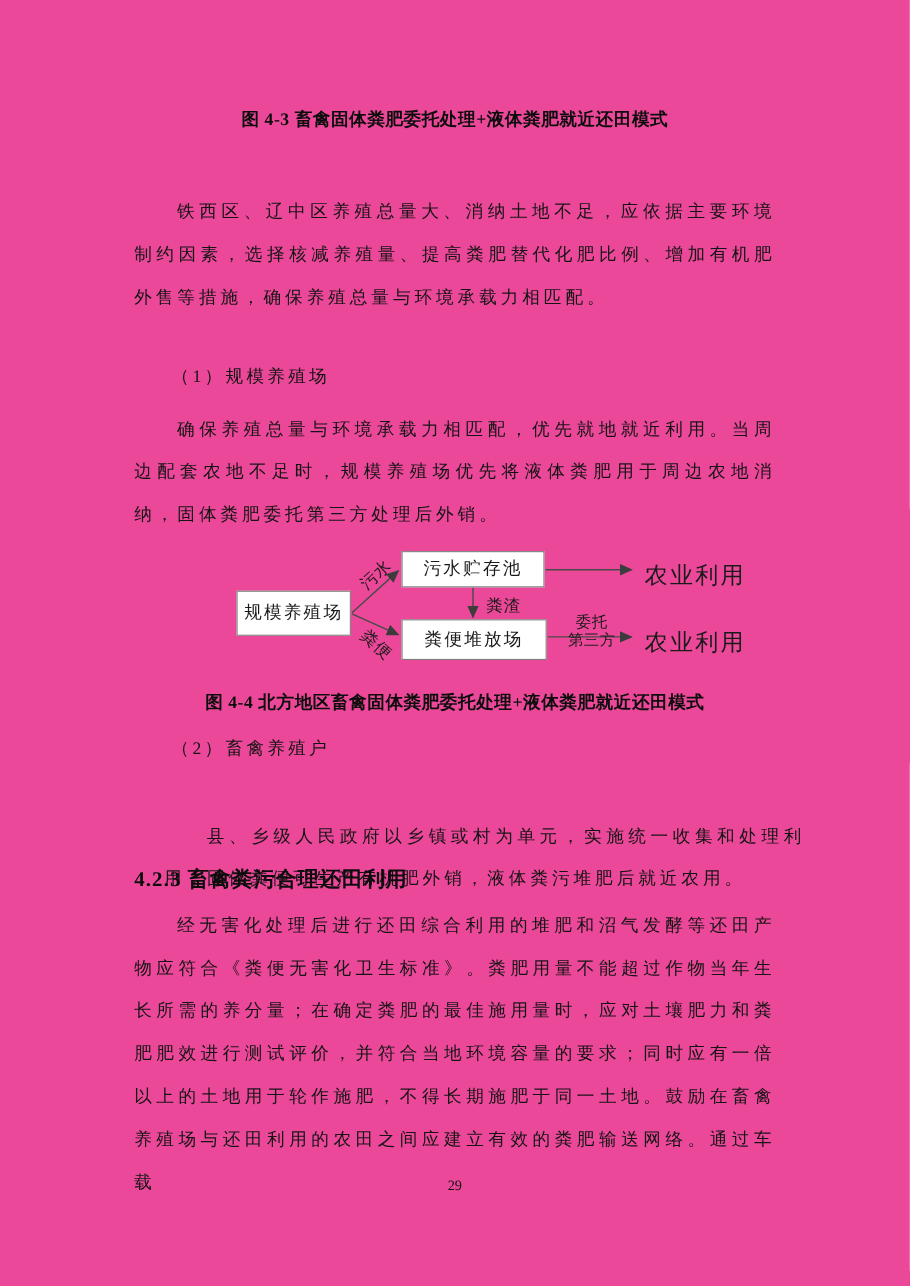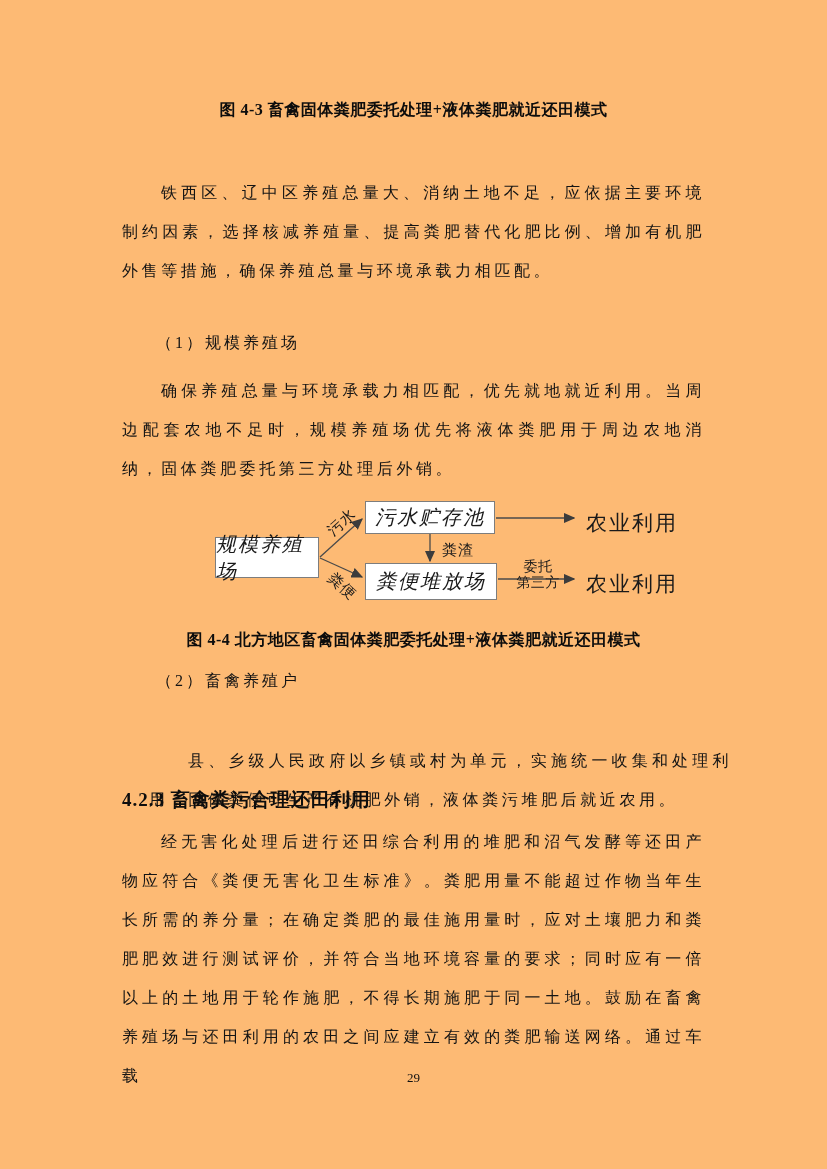--- a/index.html
+++ b/index.html
@@ -4,21 +4,21 @@
 <style>
   html, body { margin: 0; padding: 0; }
   body {
     width: 827px; height: 1169px;
     background: #ffffff;
     font-family: "Liberation Serif", "DejaVu Serif", serif;
     color: #111111;
     position: relative;
     overflow: hidden;
   }
-  .page { position: absolute; inset: 0; background: #fdba74; }
+  .page { position: absolute; inset: 0; background: #ec4899; }
 
   .block { position: absolute; left: 122px; width: 583px; }
 
   .fig-caption {
     font-weight: bold;
     font-size: 16px;
     line-height: 22px;
     text-align: center;
     letter-spacing: 0.5px;
     color: #0d0d0d;
@@ -47,23 +47,22 @@
   }
 
   
   .diagram { position: absolute; left: 122px; top: 495px; width: 583px; height: 126px; }
   .diagram svg.arrows { position: absolute; left: 0; top: 0; }
   .dbox {
     position: absolute;
     border: 1.3px solid #7d7d7d;
     background: #ffffff;
     display: flex; align-items: center; justify-content: center;
-    font-size: 20px; letter-spacing: 2px; color: #1a1a1a;
+    font-size: 16px; letter-spacing: 2px; color: #1a1a1a;
     box-sizing: border-box;
-    font-style: italic;
   }
   .dbox-barn   { left: 93px;  top: 42px; width: 104px; height: 41px; }
   .dbox-sewage { left: 243px; top: 6px;  width: 130px; height: 33px; }
   .dbox-manure { left: 243px; top: 68px; width: 132px; height: 37px; }
   .dlabel { position: absolute; font-size: 15px; color: #1a1a1a; letter-spacing: 1px; white-space: nowrap; }
   .dlabel-sewage { left: 204px; top: 18px; transform: rotate(-42deg); }
   .dlabel-manure { left: 204px; top: 82px; transform: rotate(42deg); }
   .dlabel-residue { left: 320px; top: 46px; }
   .dlabel-entrust { left: 388px; top: 64px; width: 56px; font-size: 14px; line-height: 16px; letter-spacing: 0.5px; text-align: center; }
   .dlabel-use { font-size: 21px; letter-spacing: 2px; }

